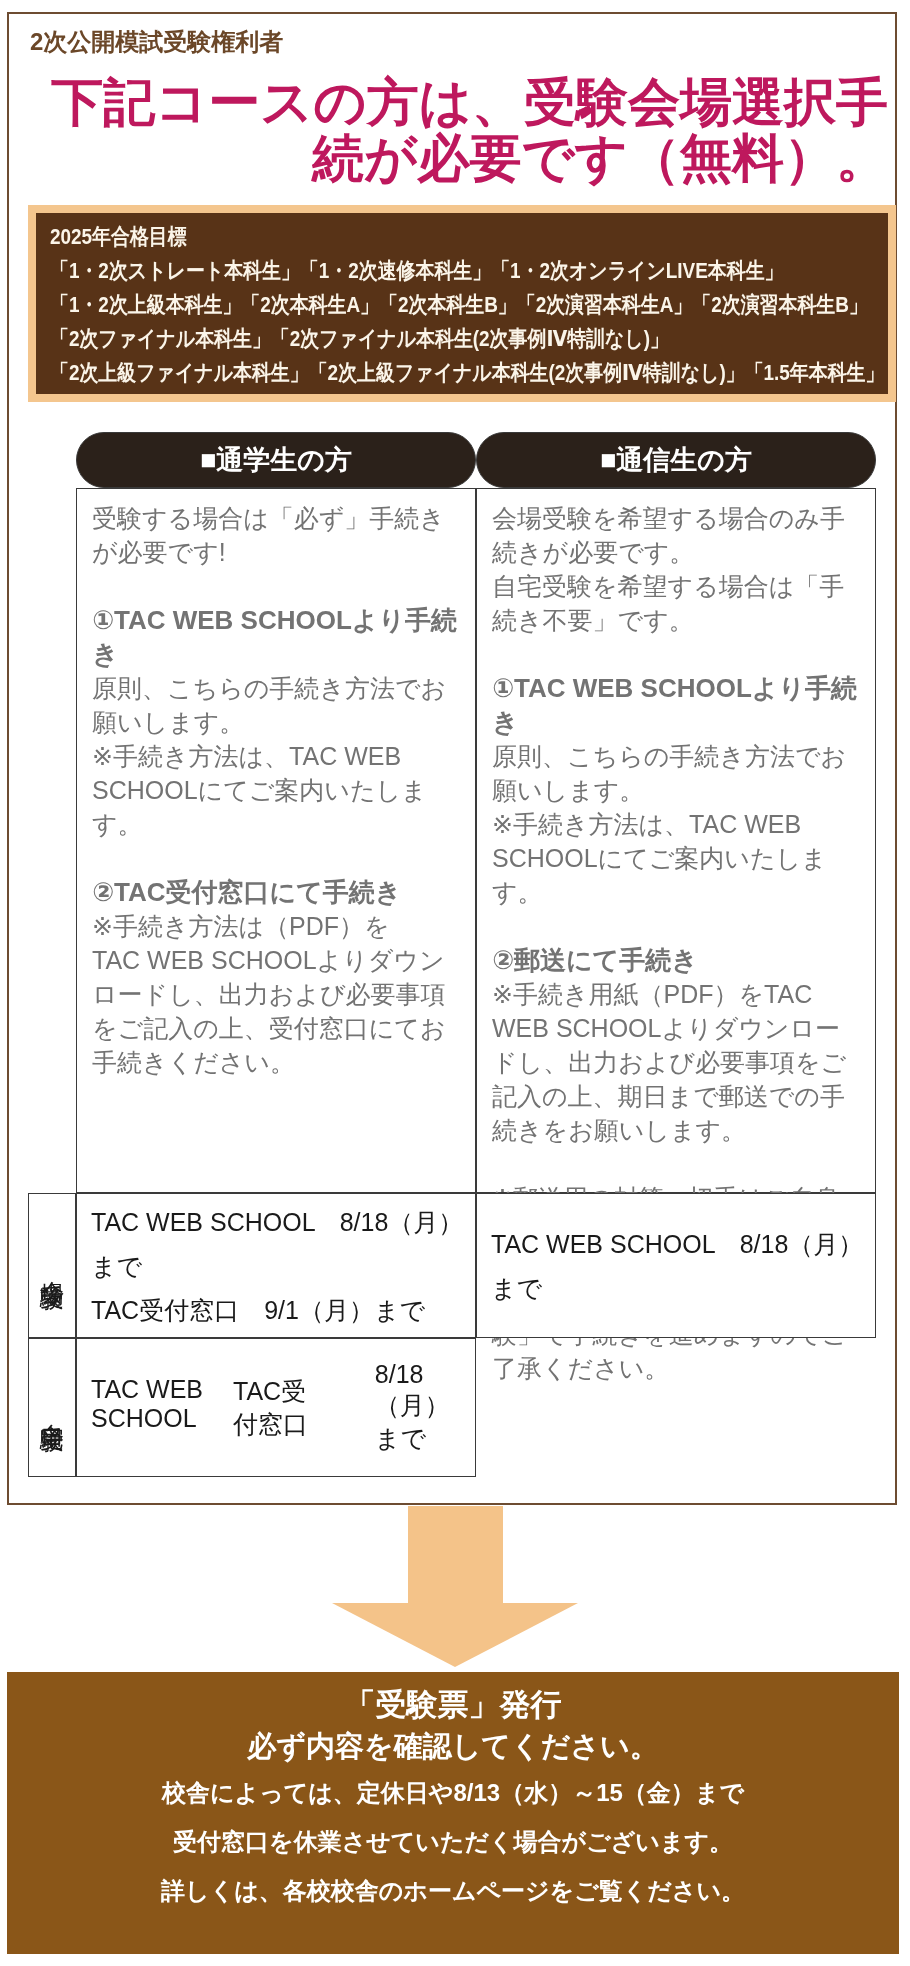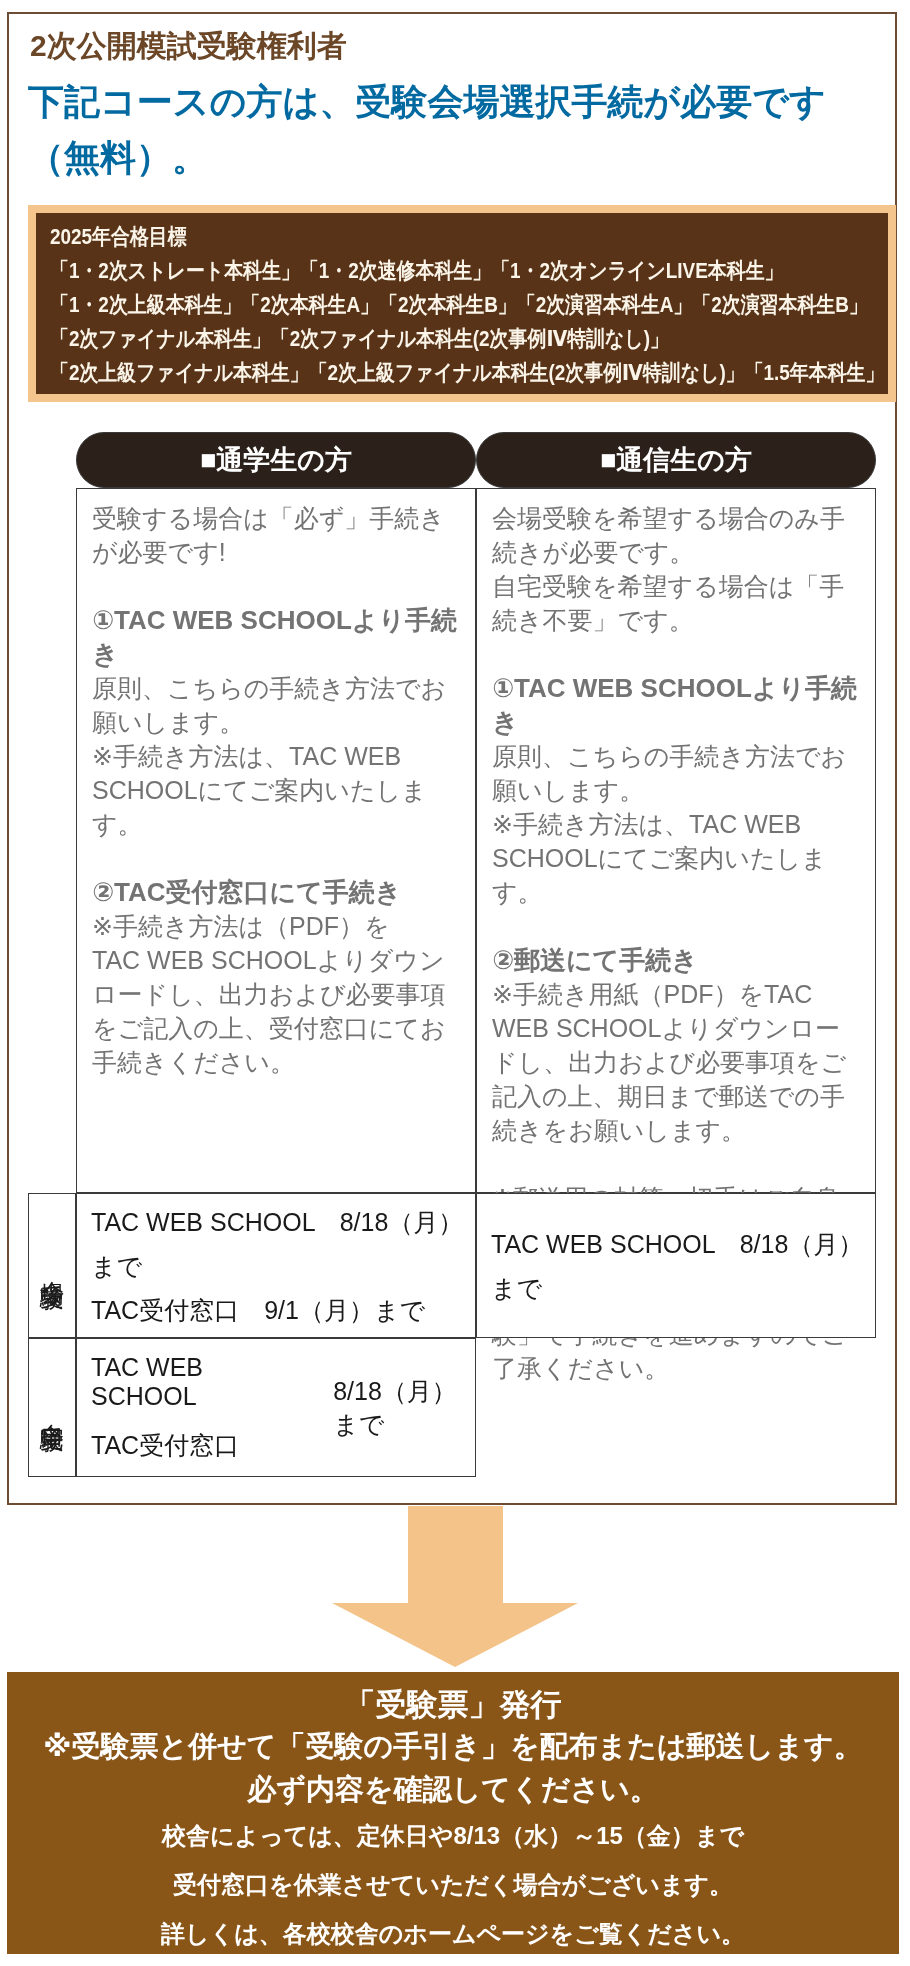--- a/index.html
+++ b/index.html
@@ -11,25 +11,25 @@
   .abs{position:absolute;}
 
   
   .panel{
     left:7px;top:12px;width:890px;height:1493px;
     border:2px solid #6d4c31;background:#ffffff;box-sizing:border-box;
   }
 
   .h1{
     left:30px;top:26px;width:840px;
-    font-size:30px;font-weight:700;color:#6b4728;letter-spacing:0px;
+    font-size:24px;font-weight:700;color:#6b4728;letter-spacing:0px;
   }
   .h2{
     left:28px;top:74px;width:860px;
-    font-size:36px;font-weight:700;color:#0369a1;line-height:56px;
+    font-size:52px;font-weight:700;color:#be185d;line-height:56px;text-align:right;
   }
 
   
   .course-box{
     left:28px;top:205px;width:868px;height:197px;box-sizing:border-box;
     background:#583317;border:8px solid #f4c68e;
     padding:7px 14px 16px 14px;overflow:hidden;
   }
   .course-line{
     color:#fbf5e9;font-size:22px;font-weight:700;line-height:34px;
@@ -59,21 +59,21 @@
     font-size:24px;color:#1a1a1a;letter-spacing:2px;
   }
   .rowcell{
     display:flex;flex-direction:column;justify-content:center;
     padding-left:14px;font-size:25px;color:#1a1a1a;line-height:44px;
   }
   .homeleft{
     display:flex;flex-direction:row;align-items:center;
     padding-left:14px;font-size:25px;color:#1a1a1a;
   }
-  .homeleft .methods{display:flex;flex-direction:column;gap:18px;}
+  .homeleft .methods{display:flex;gap:18px;}
   .homeleft .dl{margin-left:60px;}
   .homeright{
     display:flex;flex-direction:column;justify-content:center;
     padding-left:12px;color:#1a1a1a;
   }
   .homeright .l1{font-size:25px;line-height:40px;}
   .homeright .l2{font-size:21px;line-height:34px;}
 
   
   .arrow-shaft{left:408px;top:1506px;width:95px;height:97px;background:#f4c389;}
@@ -160,18 +160,17 @@
     </div>
     <div class="dl">8/18（月）まで</div>
   </div>
 </div>
 
 <div class="abs arrow-shaft"></div>
 <div class="abs arrow-head"></div>
 
 <div class="abs footer-box">
   <div class="t">「受験票」発行</div>
-  <div class="m">※受験票と併せて「受験の手引き」を配布または郵送します。</div>
   <div class="m">必ず内容を確認してください。</div>
   <div class="n">校舎によっては、定休日や8/13（水）～15（金）まで</div>
   <div class="n">受付窓口を休業させていただく場合がございます。</div>
   <div class="n">詳しくは、各校校舎のホームページをご覧ください。</div>
 </div>
 
 </body></html>

